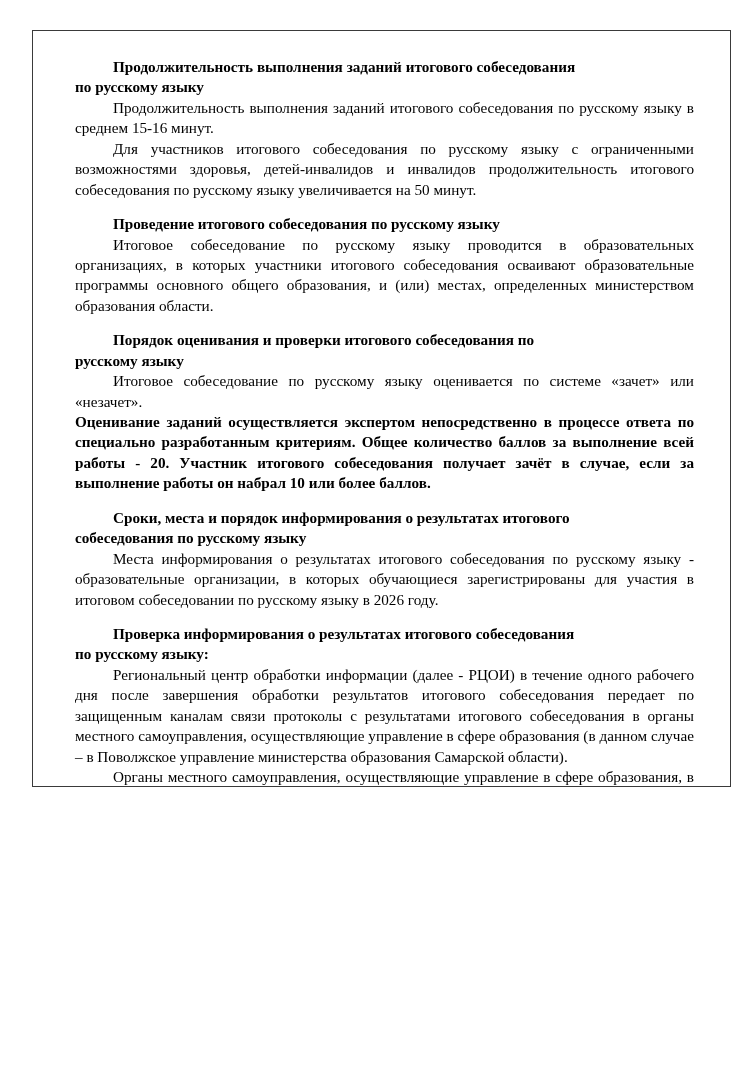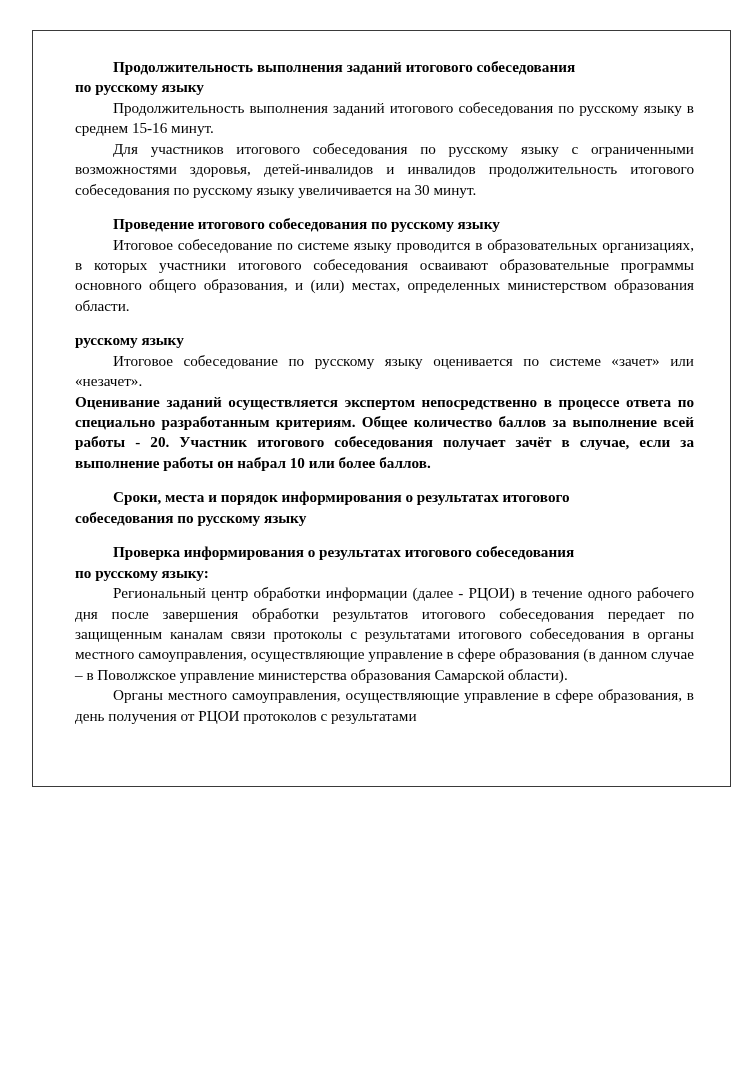--- a/index.html
+++ b/index.html
@@ -62,43 +62,45 @@
 <body>
 
 <div class="page">
   <div class="sheet">
     <div class="doc-body">
 
       <div>
         <p class="heading">Продолжительность выполнения заданий итогового собеседования</p>
         <p class="heading-cont">по русскому языку</p>
         <p class="para">Продолжительность выполнения заданий итогового собеседования по русскому языку в среднем 15-16 минут.</p>
-        <p class="para">Для участников итогового собеседования по русскому языку с ограниченными возможностями здоровья, детей-инвалидов и инвалидов продолжительность итогового собеседования по русскому языку увеличивается на 30 минут.</p>
+        <p class="para">Для участников итогового собеседования по русскому языку с ограниченными возможностями здоровья, детей-инвалидов и инвалидов продолжительность итогового собеседования по русскому языку увеличивается на 50 минут.</p>
       </div>
 
       <div class="spacer"></div>
 
       <div>
         <p class="heading">Проведение итогового собеседования по русскому языку</p>
-        <p class="para">Итоговое собеседование по системе языку проводится в образовательных организациях, в которых участники итогового собеседования осваивают образовательные программы основного общего образования, и (или) местах, определенных министерством образования области.</p>
+        <p class="para">Итоговое собеседование по русскому языку проводится в образовательных организациях, в которых участники итогового собеседования осваивают образовательные программы основного общего образования, и (или) местах, определенных министерством образования области.</p>
       </div>
 
       <div class="spacer"></div>
 
       <div>
+        <p class="heading">Порядок оценивания и проверки итогового собеседования по</p>
         <p class="heading-cont">русскому языку</p>
         <p class="para">Итоговое собеседование по русскому языку оценивается по системе «зачет» или «незачет».</p>
         <p class="para-noindent">Оценивание заданий осуществляется экспертом непосредственно в процессе ответа по специально разработанным критериям. Общее количество баллов за выполнение всей работы - 20. Участник итогового собеседования получает зачёт в случае, если за выполнение работы он набрал 10 или более баллов.</p>
       </div>
 
       <div class="spacer"></div>
 
       <div>
         <p class="heading">Сроки, места и порядок информирования о результатах итогового</p>
         <p class="heading-cont">собеседования по русскому языку</p>
+        <p class="para">Места информирования о результатах итогового собеседования по русскому языку - образовательные организации, в которых обучающиеся зарегистрированы для участия в итоговом собеседовании по русскому языку в 2026 году.</p>
       </div>
 
       <div class="spacer"></div>
 
       <div>
         <p class="heading">Проверка информирования о результатах итогового собеседования</p>
         <p class="heading-cont">по русскому языку:</p>
         <p class="para">Региональный центр обработки информации (далее - РЦОИ) в течение одного рабочего дня после завершения обработки результатов итогового собеседования передает по защищенным каналам связи протоколы с результатами итогового собеседования в органы местного самоуправления, осуществляющие управление в сфере образования (в данном случае – в Поволжское управление министерства образования Самарской области).</p>
         <p class="para">Органы местного самоуправления, осуществляющие управление в сфере образования, в день получения от РЦОИ протоколов с результатами</p>
       </div>

